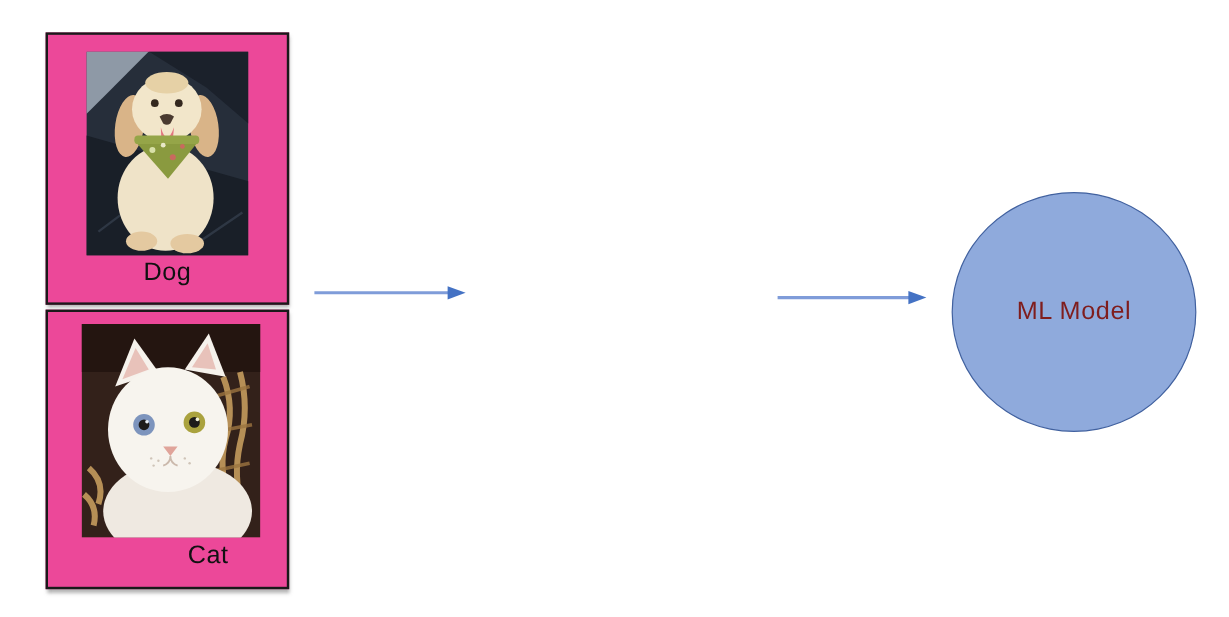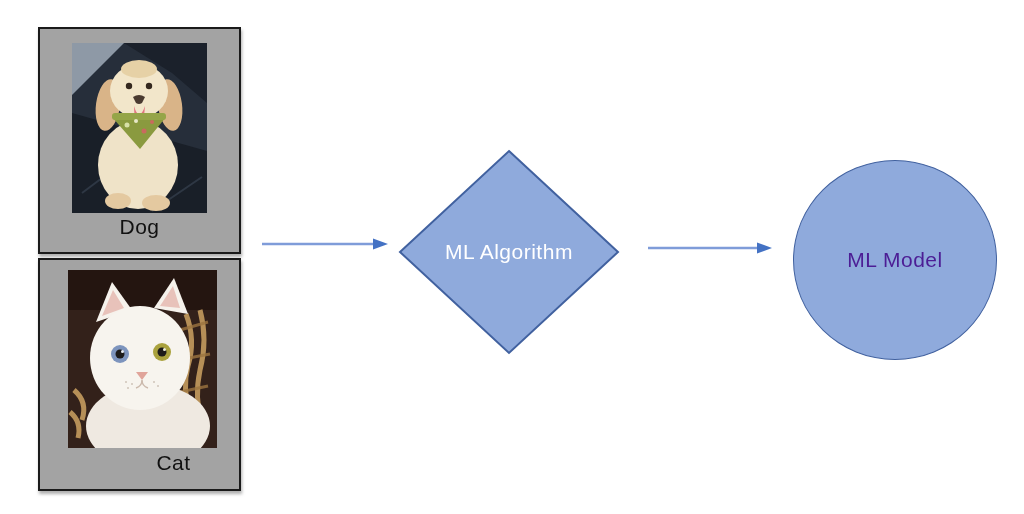--- a/index.html
+++ b/index.html
@@ -10,21 +10,21 @@
     height: 514px;
     background: #ffffff;
     overflow: hidden;
   }
 
   
   .input-box {
     position: absolute;
     left: 38px;
     width: 203px;
-    background: #a3a3a3;
+    background: #ec4899;
     border: 2px solid #1a1a1a;
     box-sizing: border-box;
     box-shadow: 1px 3px 3px rgba(110,110,110,0.55);
   }
   .box-dog { top: 27px; height: 227px; }
   .box-cat { top: 258px; height: 233px; }
 
   .photo { position: absolute; display: block; }
   .photo-dog { left: 32px; top: 14px; }
   .photo-cat { left: 28px; top: 10px; }
@@ -75,21 +75,21 @@
     top: 160px;
     width: 204px;
     height: 200px;
     border-radius: 50%;
     background: #8FAADC;
     border: 1.5px solid #41619F;
     box-sizing: border-box;
     display: flex;
     align-items: center;
     justify-content: center;
-    color: #4c1d95;
+    color: #7f1d1d;
     font-size: 21px;
     letter-spacing: 0.5px;
   }
 </style>
 </head>
 <body>
 
 <div class="canvas">
 
   <div class="input-box box-dog">
@@ -167,26 +167,20 @@
       </g>
     </svg>
     <div class="box-label">Cat</div>
   </div>
 
   <svg class="arrow arrow-1" width="130" height="14" viewBox="0 0 130 14">
     <line x1="2" y1="7" x2="114" y2="7" stroke="#7F9CD9" stroke-width="2.6"></line>
     <polygon points="113,1.5 128,7 113,12.5" fill="#4472C4"></polygon>
   </svg>
 
-  <div class="diamond-node">
-    <svg width="222" height="206" viewBox="0 0 222 206">
-      <polygon points="111,2 220,103 111,204 2,103" fill="#8FAADC" stroke="#41619F" stroke-width="2"></polygon>
-    </svg>
-    <div class="shape-label">ML Algorithm</div>
-  </div>
 
   <svg class="arrow arrow-2" width="130" height="14" viewBox="0 0 130 14">
     <line x1="2" y1="7" x2="112" y2="7" stroke="#7F9CD9" stroke-width="2.6"></line>
     <polygon points="111,1.5 126,7 111,12.5" fill="#4472C4"></polygon>
   </svg>
 
   <div class="circle-node">
     <span>ML Model</span>
   </div>
 

